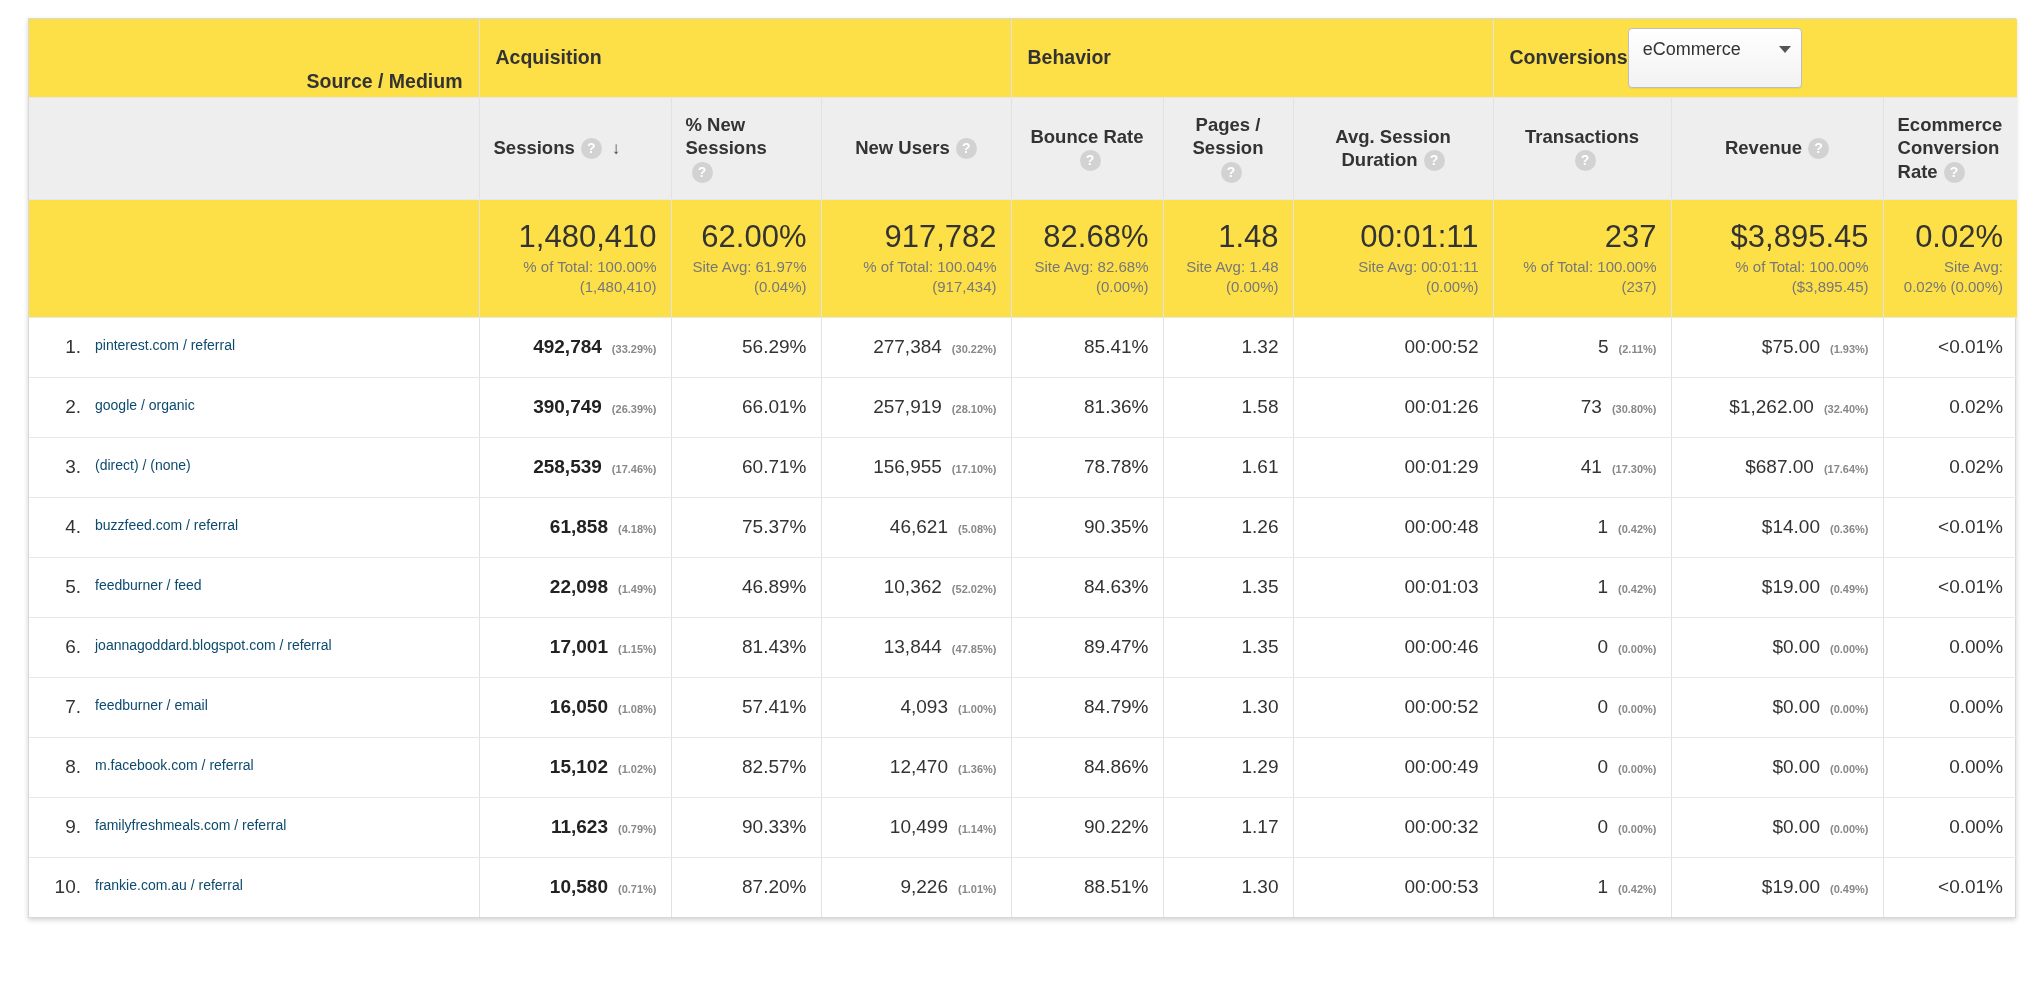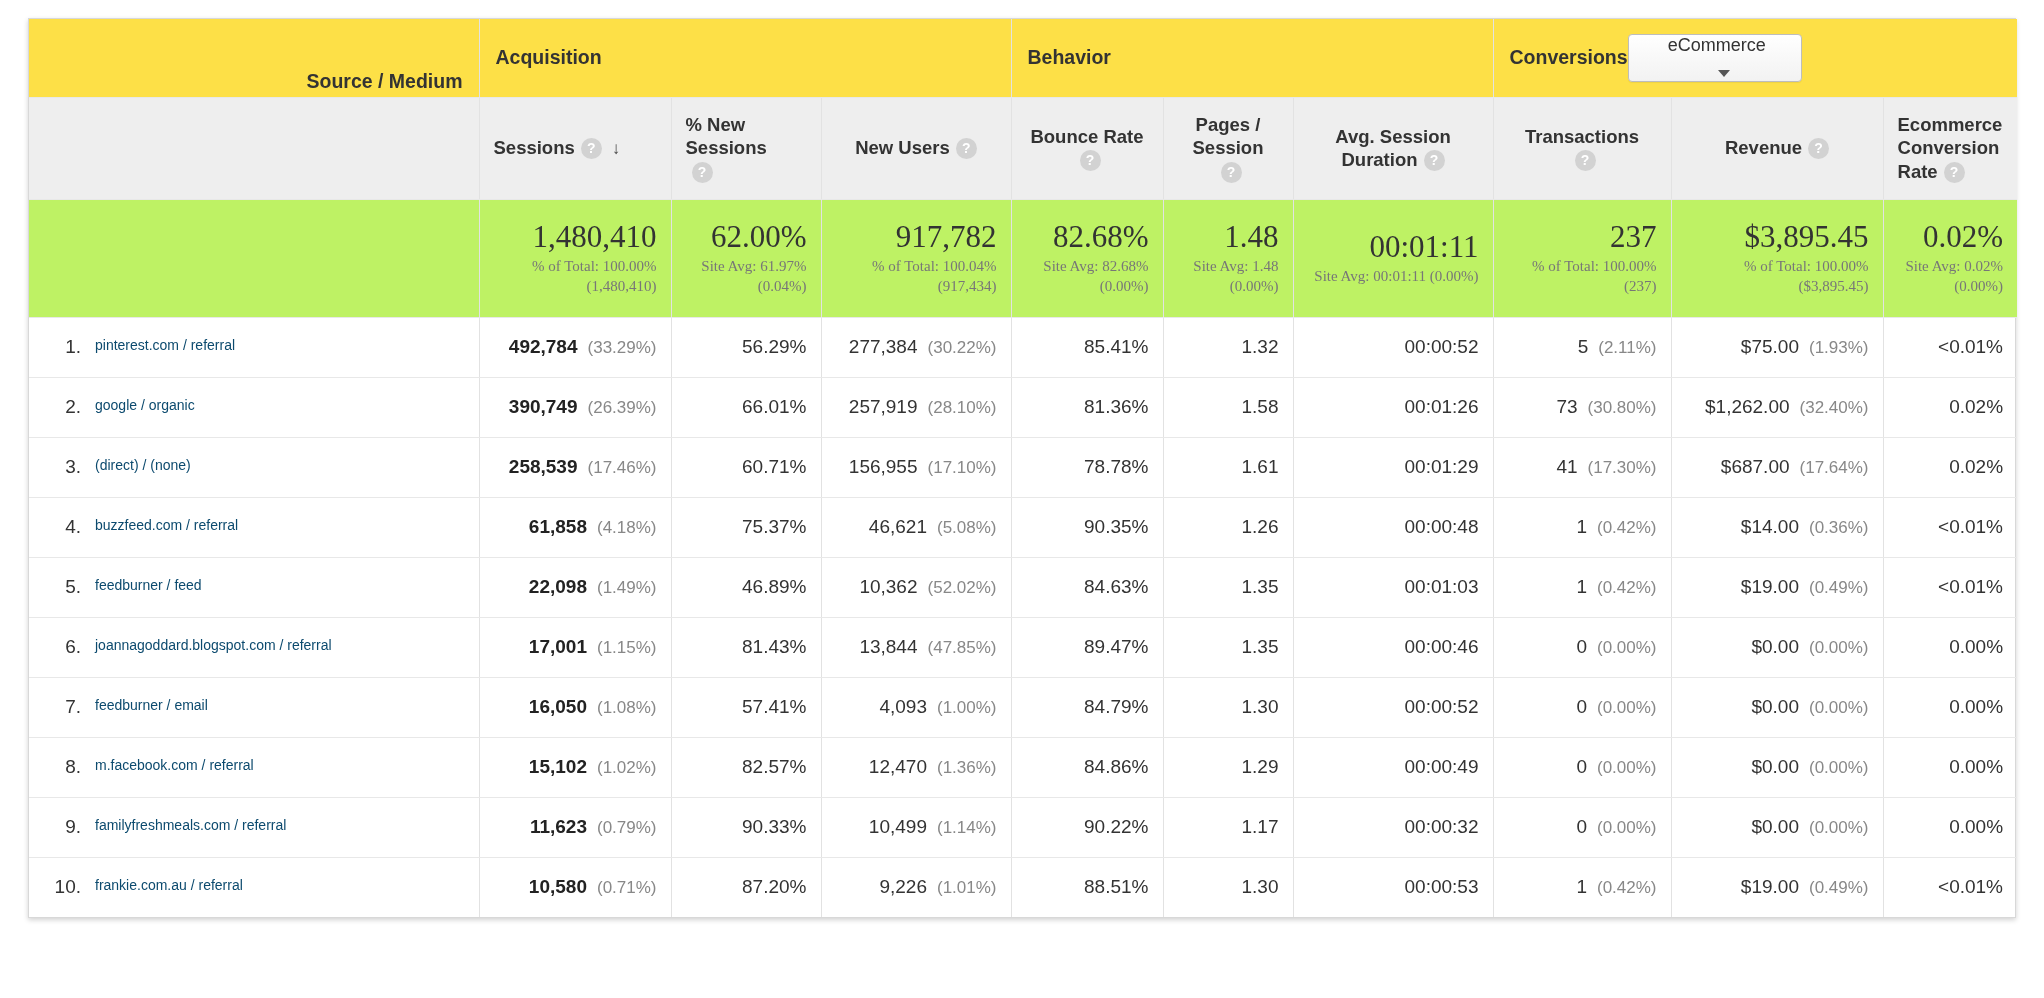--- a/index.html
+++ b/index.html
@@ -64,29 +64,28 @@
     display: flex;
     align-items: center;
   }
   .conv-label { font-weight: bold; white-space: nowrap; }
   .select-box {
     display: inline-flex;
     align-items: center;
     justify-content: space-between;
     min-width: 148px;
     height: 42px;
-    padding: 0 10px 4px 14px;
+    padding: 0 10px 16px 14px;
     background: linear-gradient(#ffffff, #f2f2f2);
     border: 1px solid #bdbdbd;
     border-radius: 4px;
     font-size: 18px;
     font-weight: normal;
     color: #333;
     box-shadow: 0 1px 1px rgba(0,0,0,0.06);
-    flex-direction: column;
   }
   .caret {
     width: 0; height: 0;
     margin-left: 14px;
     border-left: 6px solid transparent;
     border-right: 6px solid transparent;
     border-top: 7px solid #555;
   }
 
   
@@ -135,27 +134,26 @@
     padding-bottom: 4px;
     font-size: 19.5px;
     font-weight: bold;
     color: #333;
     padding-left: 32px;
     text-align: right;
   }
 
   
   .sum-row td {
-    background: #bef264;
+    background: #fde047;
     height: 118px;
     padding: 10px 14px;
     text-align: right;
     vertical-align: middle;
     border-bottom: 1px solid #d9d9d9;
-    font-family: Liberation Serif, serif;
   }
   .sum-big {
     display: block;
     font-size: 31px;
     color: #333;
     line-height: 1.1;
     margin-bottom: 3px;
     font-weight: normal;
   }
   .sum-sub {
@@ -195,23 +193,23 @@
     font-size: 14px;
     line-height: 1.3;
     max-width: 370px;
   }
   .val-main {
     font-weight: bold;
     color: #222;
   }
   .val-pct {
     color: #888;
-    font-size: 17px;
+    font-size: 11px;
     margin-left: 10px;
-    font-weight: normal;
+    font-weight: bold;
   }
   .plain { font-weight: normal; }
   tbody tr.data-row:last-child td { border-bottom: none; }
 </style>
 </head>
 <body>
 
 <div class="page">
   <div class="table-wrap">
     <table class="ga">

